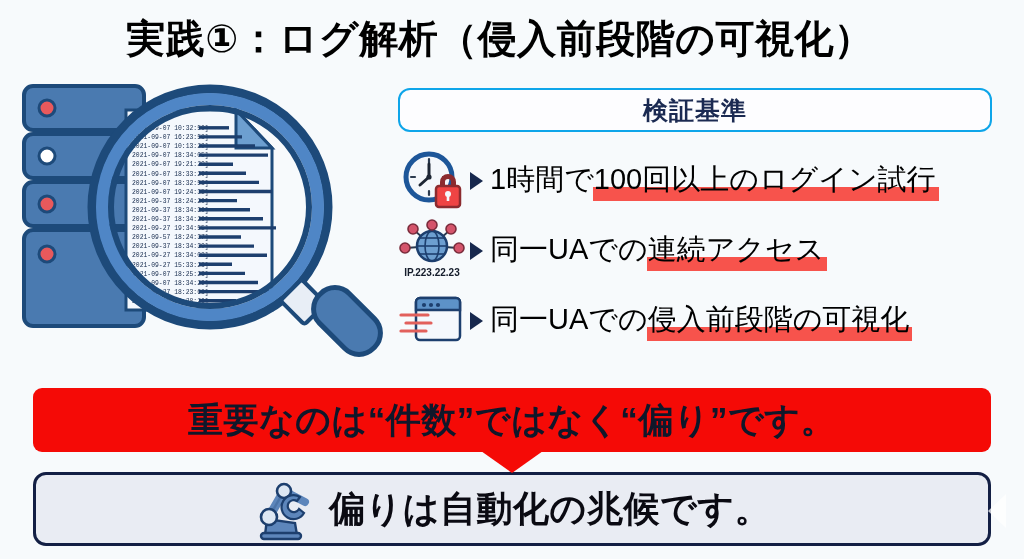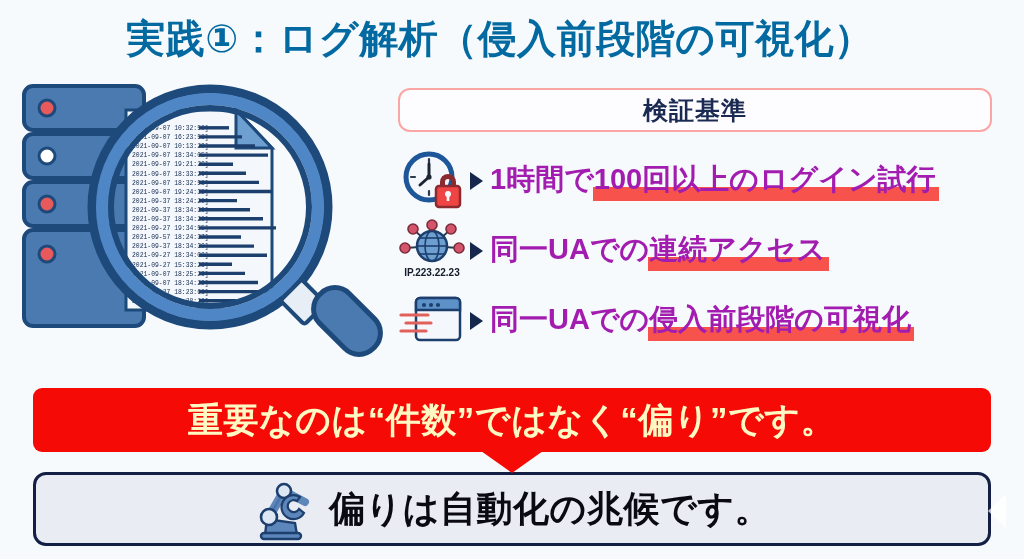--- a/index.html
+++ b/index.html
@@ -20,21 +20,21 @@
 
   
   #slide-title {
     position: absolute;
     left: 0;
     top: 12px;
     width: 1000px;
     text-align: center;
     font-size: 39px;
     font-weight: bold;
-    color: #0369a1;
+    color: #000000;
     letter-spacing: 0.5px;
     white-space: nowrap;
   }
 
   
   #log-illustration {
     position: absolute;
     left: 14px;
     top: 72px;
     width: 372px;
@@ -42,21 +42,21 @@
   }
 
   
   #criteria-header {
     position: absolute;
     left: 398px;
     top: 88px;
     width: 594px;
     height: 44px;
     box-sizing: border-box;
-    border: 2px solid #fca5a5;
+    border: 2px solid #0ea5e9;
     border-radius: 12px;
     background: #fdfdff;
     display: flex;
     align-items: center;
     justify-content: center;
   }
   #criteria-header-label {
     font-size: 25px;
     font-weight: bold;
     color: #1b2a52;
@@ -85,22 +85,22 @@
     margin-right: 7px;
     margin-top: 2px;
     width: 0;
     height: 0;
     border-top: 9px solid transparent;
     border-bottom: 9px solid transparent;
     border-left: 13px solid #16274d;
   }
   .criteria-text {
     font-size: 29px;
-    font-weight: bold;
-    color: #a21caf;
+    font-weight: normal;
+    color: #000000;
     white-space: nowrap;
     letter-spacing: 0px;
   }
   .hl {
     position: relative;
     display: inline-block;
   }
   .hl::after {
     content: "";
     position: absolute;
@@ -123,21 +123,21 @@
     height: 64px;
     background: #f50a06;
     border-radius: 9px;
     display: flex;
     align-items: center;
     justify-content: center;
   }
   #key-banner-label {
     font-size: 35px;
     font-weight: bold;
-    color: #fef9c3;
+    color: #0f172a;
     white-space: nowrap;
     letter-spacing: 0.5px;
   }
   #key-banner-arrow {
     position: absolute;
     left: 481px;
     top: 451px;
     width: 0;
     height: 0;
     border-left: 31px solid transparent;

